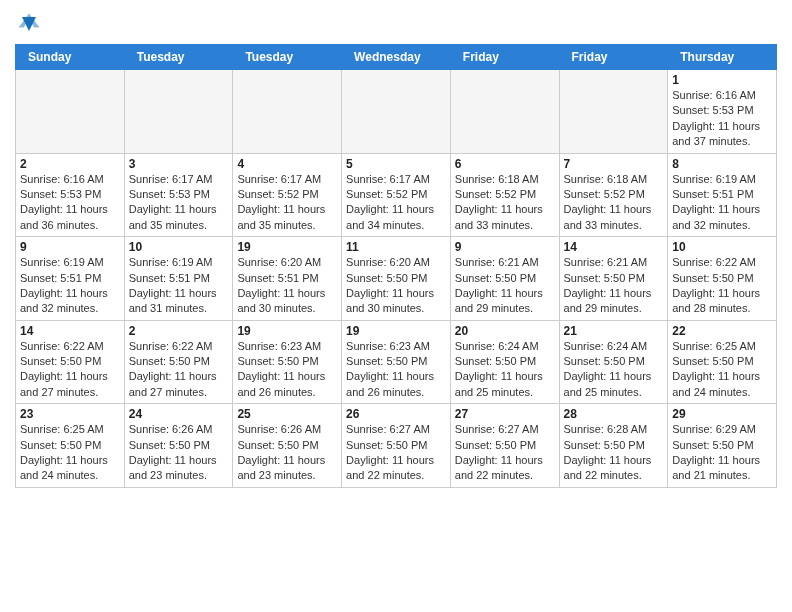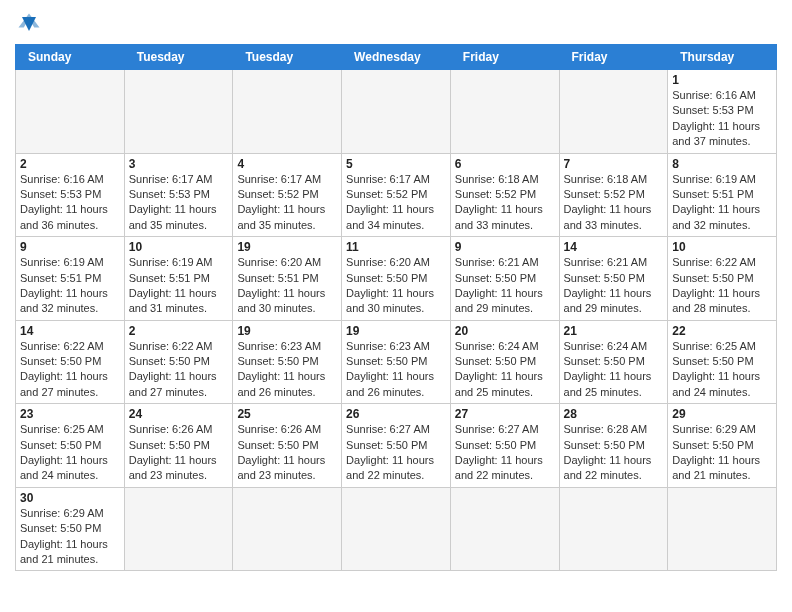--- a/index.html
+++ b/index.html
@@ -340,30 +340,15 @@
 and 22 minutes.</div>
           </td>
           <td>
             <span class="day-number">29</span>
             <div class="day-info" style="white-space: pre-line;">Sunrise: 6:29 AM
 Sunset: 5:50 PM
 Daylight: 11 hours
 and 21 minutes.</div>
           </td>
         </tr>
-        <tr>
-          <td>
-            <span class="day-number">30</span>
-            <div class="day-info" style="white-space: pre-line;">Sunrise: 6:29 AM
-Sunset: 5:50 PM
-Daylight: 11 hours
-and 21 minutes.</div>
-          </td>
-          <td class="empty"></td>
-          <td class="empty"></td>
-          <td class="empty"></td>
-          <td class="empty"></td>
-          <td class="empty"></td>
-          <td class="empty"></td>
-        </tr>
       </tbody>
   </table>
 </div>
 
 </body></html>

